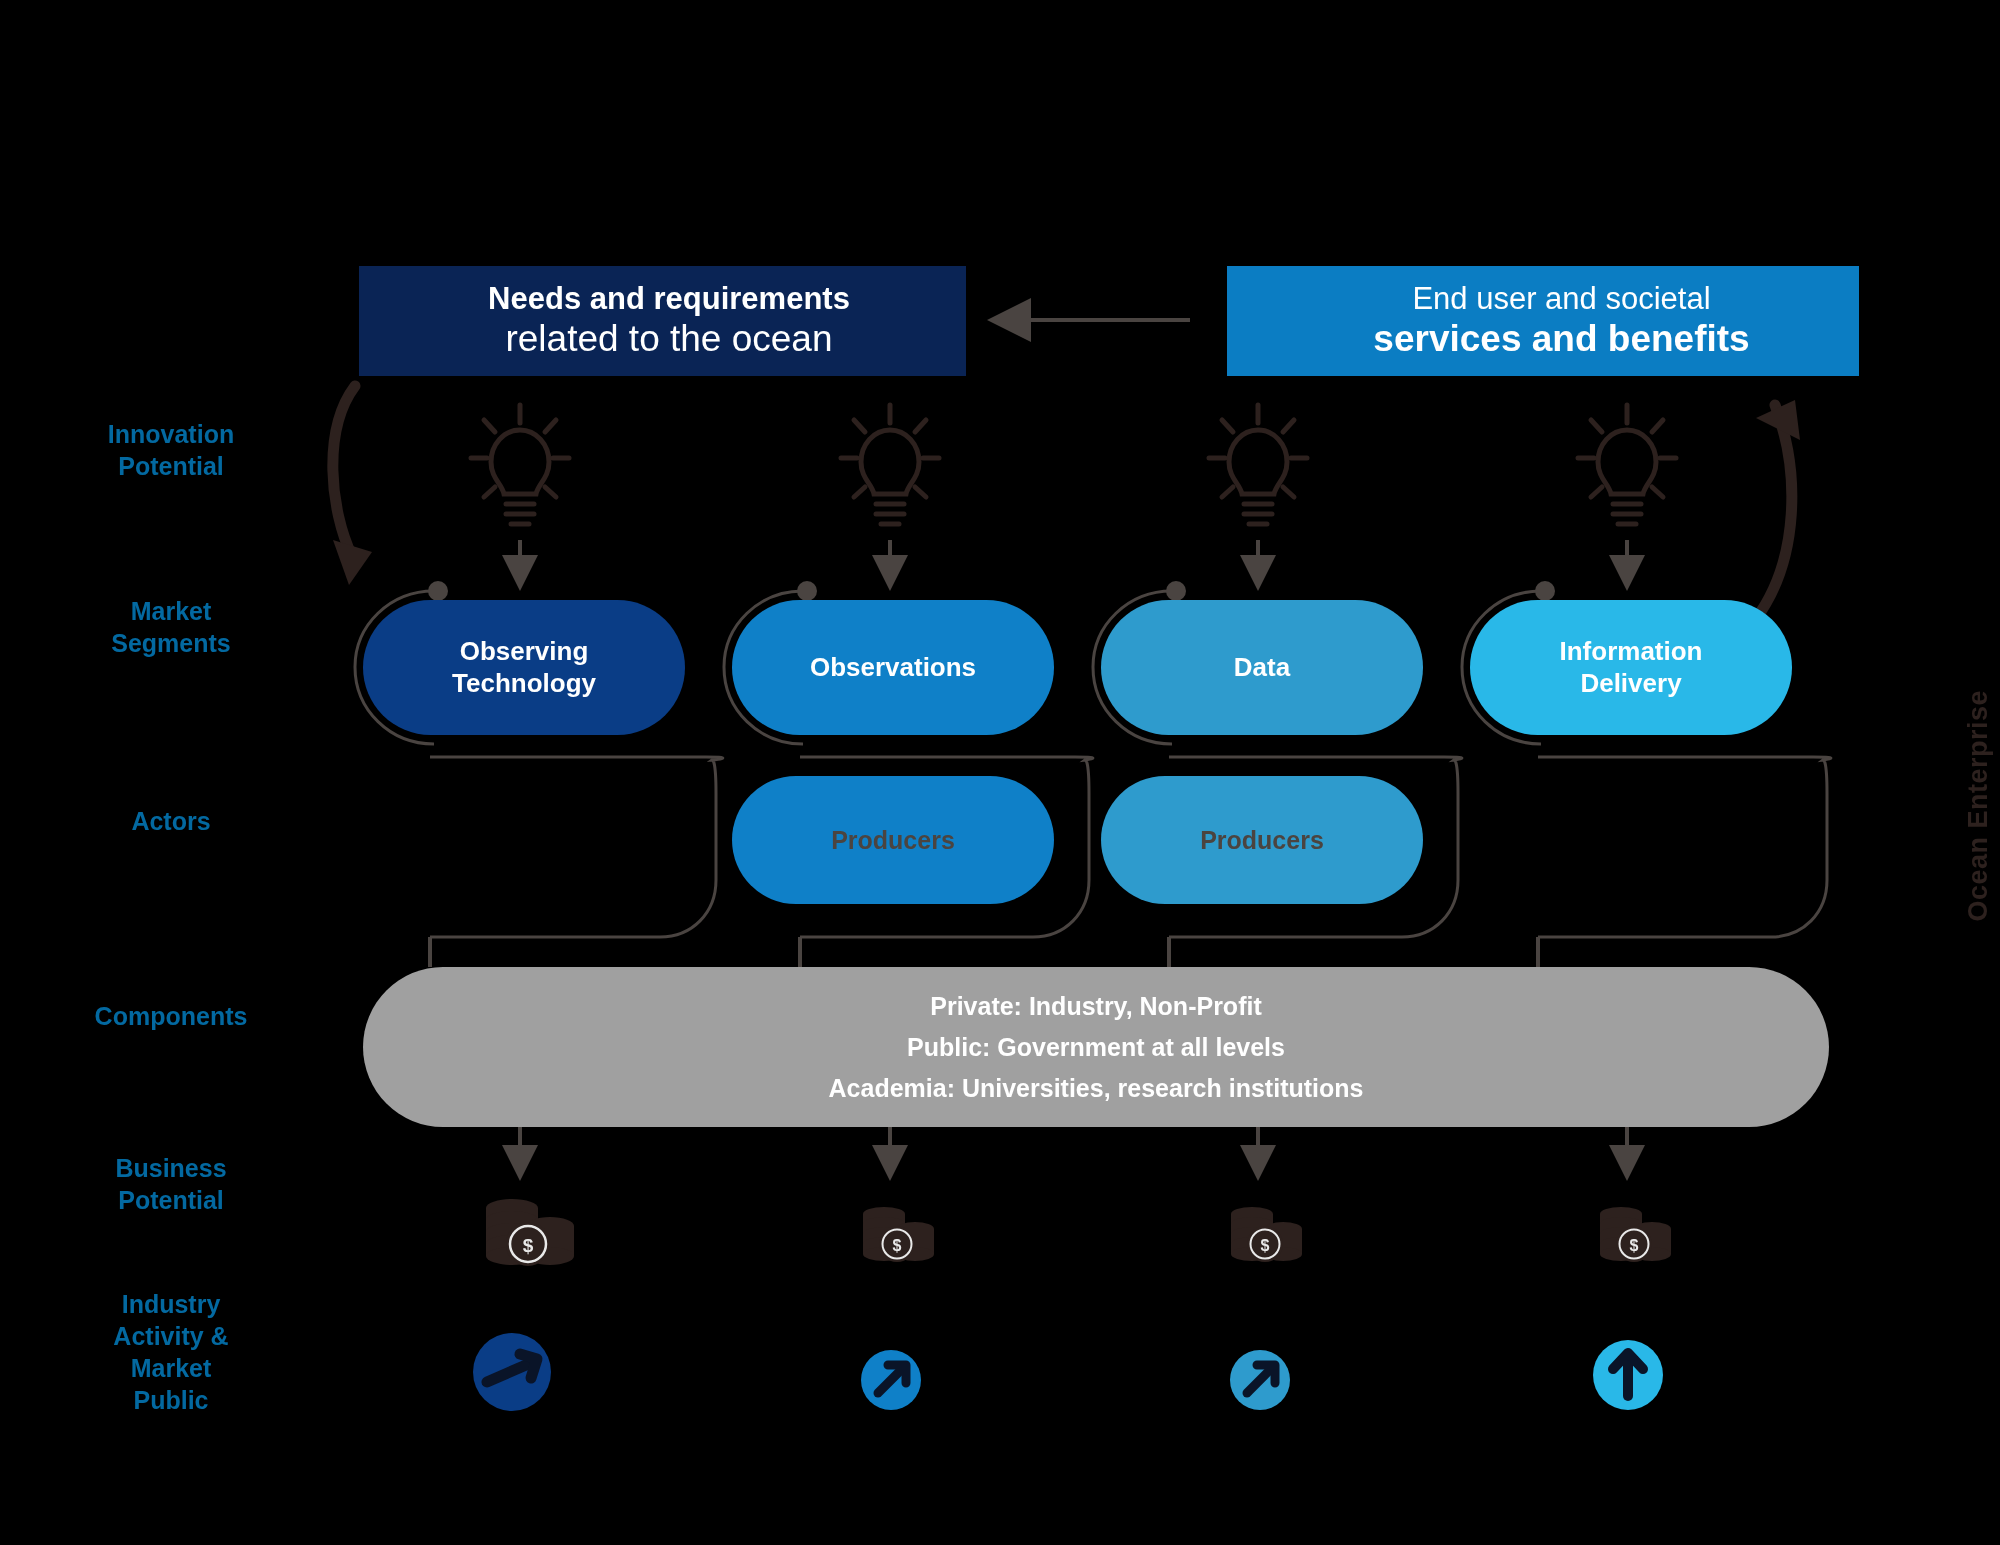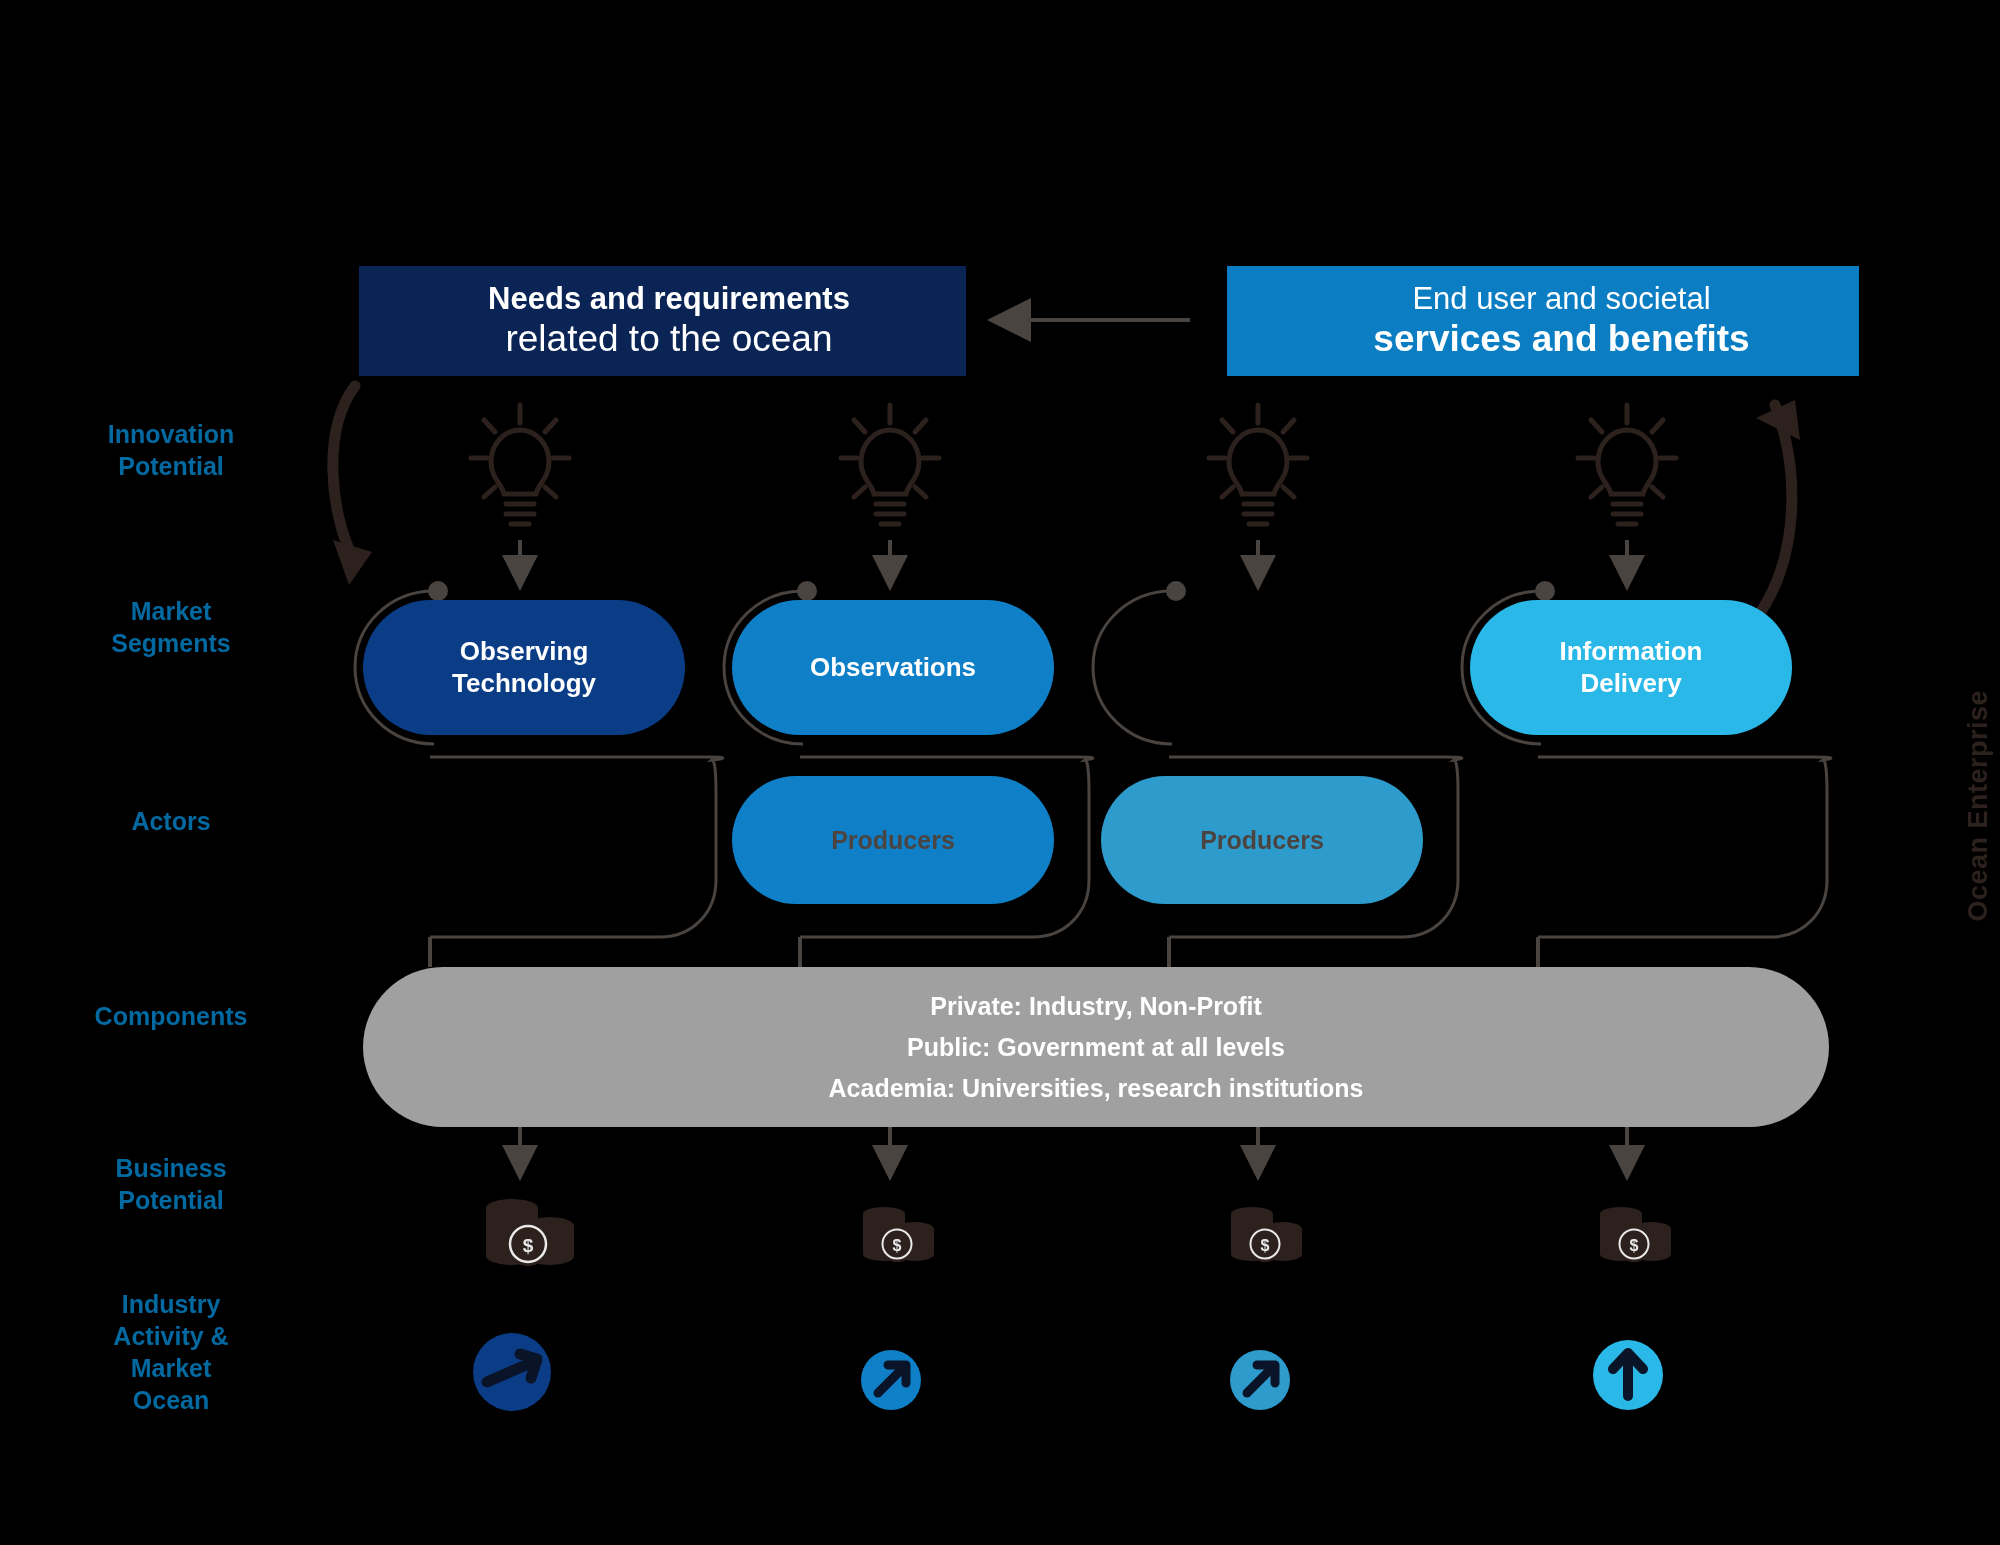--- a/index.html
+++ b/index.html
@@ -303,28 +303,31 @@
       <div>Components</div>
     </div>
   <div class="rowlabel" style="top:1152px">
       <div>Business</div>
       <div>Potential</div>
     </div>
   <div class="rowlabel" style="top:1288px">
       <div>Industry</div>
       <div>Activity &amp;</div>
       <div>Market</div>
-      <div>Ocean</div>
+      <div>Public</div>
     </div>
 
   <div class="pill seg" style="left:363px;top:600px;width:322px;background:#0a3d86">
     <div><span>Observing</span><br><span>Technology</span></div>
   </div>
   <div class="pill seg" style="left:732px;top:600px;width:322px;background:#0f80c8">
     <div><span>Observations</span></div>
+  </div>
+  <div class="pill seg" style="left:1101px;top:600px;width:322px;background:#2e9bcd">
+    <div><span>Data</span></div>
   </div>
   <div class="pill seg" style="left:1470px;top:600px;width:322px;background:#29b8e8">
     <div><span>Information</span><br><span>Delivery</span></div>
   </div>
 
   <div class="pill act" style="left:732px;top:776px;width:322px;background:#0f80c8">
     <div><span>Producers</span></div>
   </div>
   <div class="pill act" style="left:1101px;top:776px;width:322px;background:#2e9bcd">
     <div><span>Producers</span></div>

